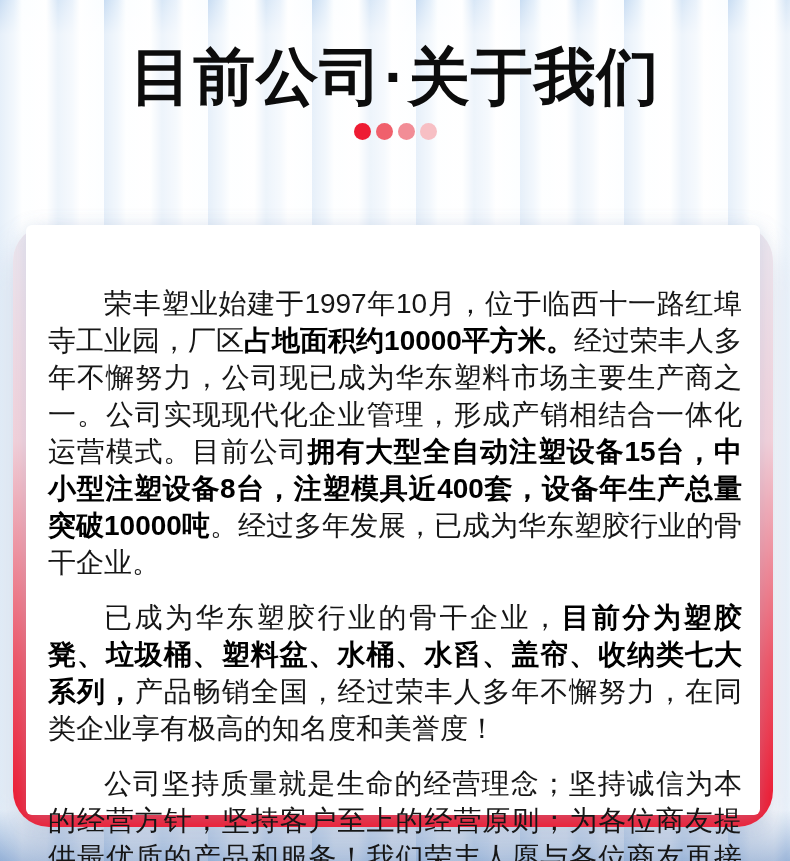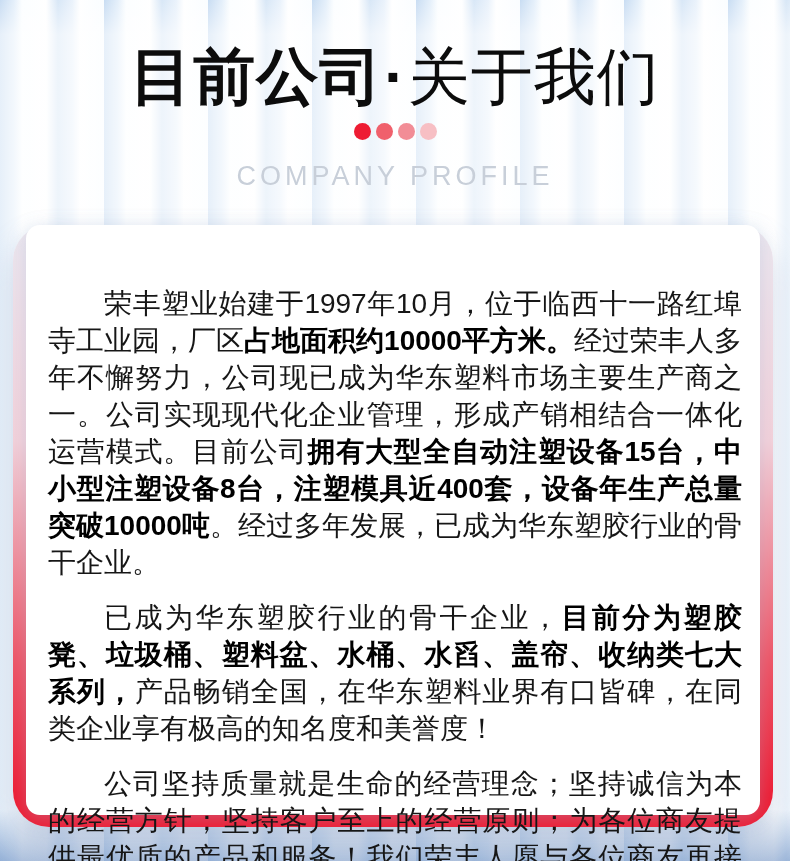--- a/index.html
+++ b/index.html
@@ -24,37 +24,37 @@
         rgba(255,255,255,0.95) 80px, rgba(250,253,255,0.95) 104px),
       #f6fafd;
   }
   .hero{position:relative;padding-top:42px;text-align:center;}
   .page-title{
     margin:0;font-size:62px;line-height:1.12;color:#0c0c0c;
     letter-spacing:1px;font-weight:800;white-space:nowrap;
   }
   .page-title .t-strong{font-weight:900;}
   .page-title .t-sep{font-weight:900;padding:0 2px;}
-  .page-title .t-light{font-weight:400;}
+  .page-title .t-light{font-weight:700;}
   .title-dots{display:flex;justify-content:center;gap:5px;margin-top:12px;}
   .title-dots span{width:17px;height:17px;border-radius:50%;background:#f0606c;}
   .subtitle{
     margin-top:21px;font-size:27px;letter-spacing:4px;
     color:var(--subtitle-gray);font-weight:400;
   }
   .card-outer{
     position:absolute;left:13px;top:225px;width:760px;height:602px;
     border-radius:36px;
     background:linear-gradient(180deg,
       #ece7ef 0%, #f3d0d9 36%, #ef5566 72%, var(--accent-red) 95%);
     box-shadow:0 16px 30px rgba(135,158,195,0.35);
   }
   .card{
     position:absolute;left:13px;right:13px;top:0;bottom:12px;
-    background:#ffffff;border-radius:14px;
+    background:#ffffff;border-radius:6px;
     padding:60px 18px 20px 22px;
     box-shadow:0 4px 18px rgba(160,180,212,0.35);
   }
   .para{
     margin:0 0 18px 0;font-size:28px;line-height:37px;color:#161616;
     text-align:justify;text-indent:2em;
   }
   .para:last-child{margin-bottom:0;}
   .b{font-weight:700;color:#000;}
 </style>
@@ -66,28 +66,27 @@
   <div class="hero">
     <h1 class="page-title"><span class="t-strong">目前公司</span><span class="t-sep">·</span><span class="t-light">关于我们</span></h1>
 
     <div class="title-dots">
       <span style="background: rgb(238, 28, 51);"></span>
       <span style="background: rgb(240, 96, 108);"></span>
       <span style="background: rgb(242, 141, 150);"></span>
       <span style="background: rgb(247, 191, 196);"></span>
     </div>
 
-    <div class="subtitle">COMPANY PROFILE</div>
   </div>
 
   <div class="card-outer">
     <div class="card">
 
       <p class="para"><span>荣丰塑业始建于1997年10月，位于临西十一路红埠寺工业园，厂区</span><span class="b">占地面积约10000平方米。</span><span>经过荣丰人多年不懈努力，公司现已成为华东塑料市场主要生产商之一。公司实现现代化企业管理，形成产销相结合一体化运营模式。目前公司</span><span class="b">拥有大型全自动注塑设备15台，中小型注塑设备8台，注塑模具近400套，设备年生产总量突破10000吨</span><span>。经过多年发展，已成为华东塑胶行业的骨干企业。</span></p>
 
-      <p class="para"><span>已成为华东塑胶行业的骨干企业，</span><span class="b">目前分为塑胶凳、垃圾桶、塑料盆、水桶、水舀、盖帘、收纳类七大系列，</span><span>产品畅销全国，在华东塑料业界有口皆碑，在同类企业享有极高的知名度和美誉度！</span></p>
+      <p class="para"><span>已成为华东塑胶行业的骨干企业，</span><span class="b">目前分为塑胶凳、垃圾桶、塑料盆、水桶、水舀、盖帘、收纳类七大系列，</span><span>产品畅销全国，经过荣丰人多年不懈努力，在同类企业享有极高的知名度和美誉度！</span></p>
 
       <p class="para"><span>公司坚持质量就是生命的经营理念；坚持诚信为本的经营方针；坚持客户至上的经营原则；为各位商友提供最优质的产品和服务！我们荣丰人愿与各位商友再接再厉共创美好的未来！！</span></p>
 
     </div>
   </div>
 
 </div>
 
 </body></html>

